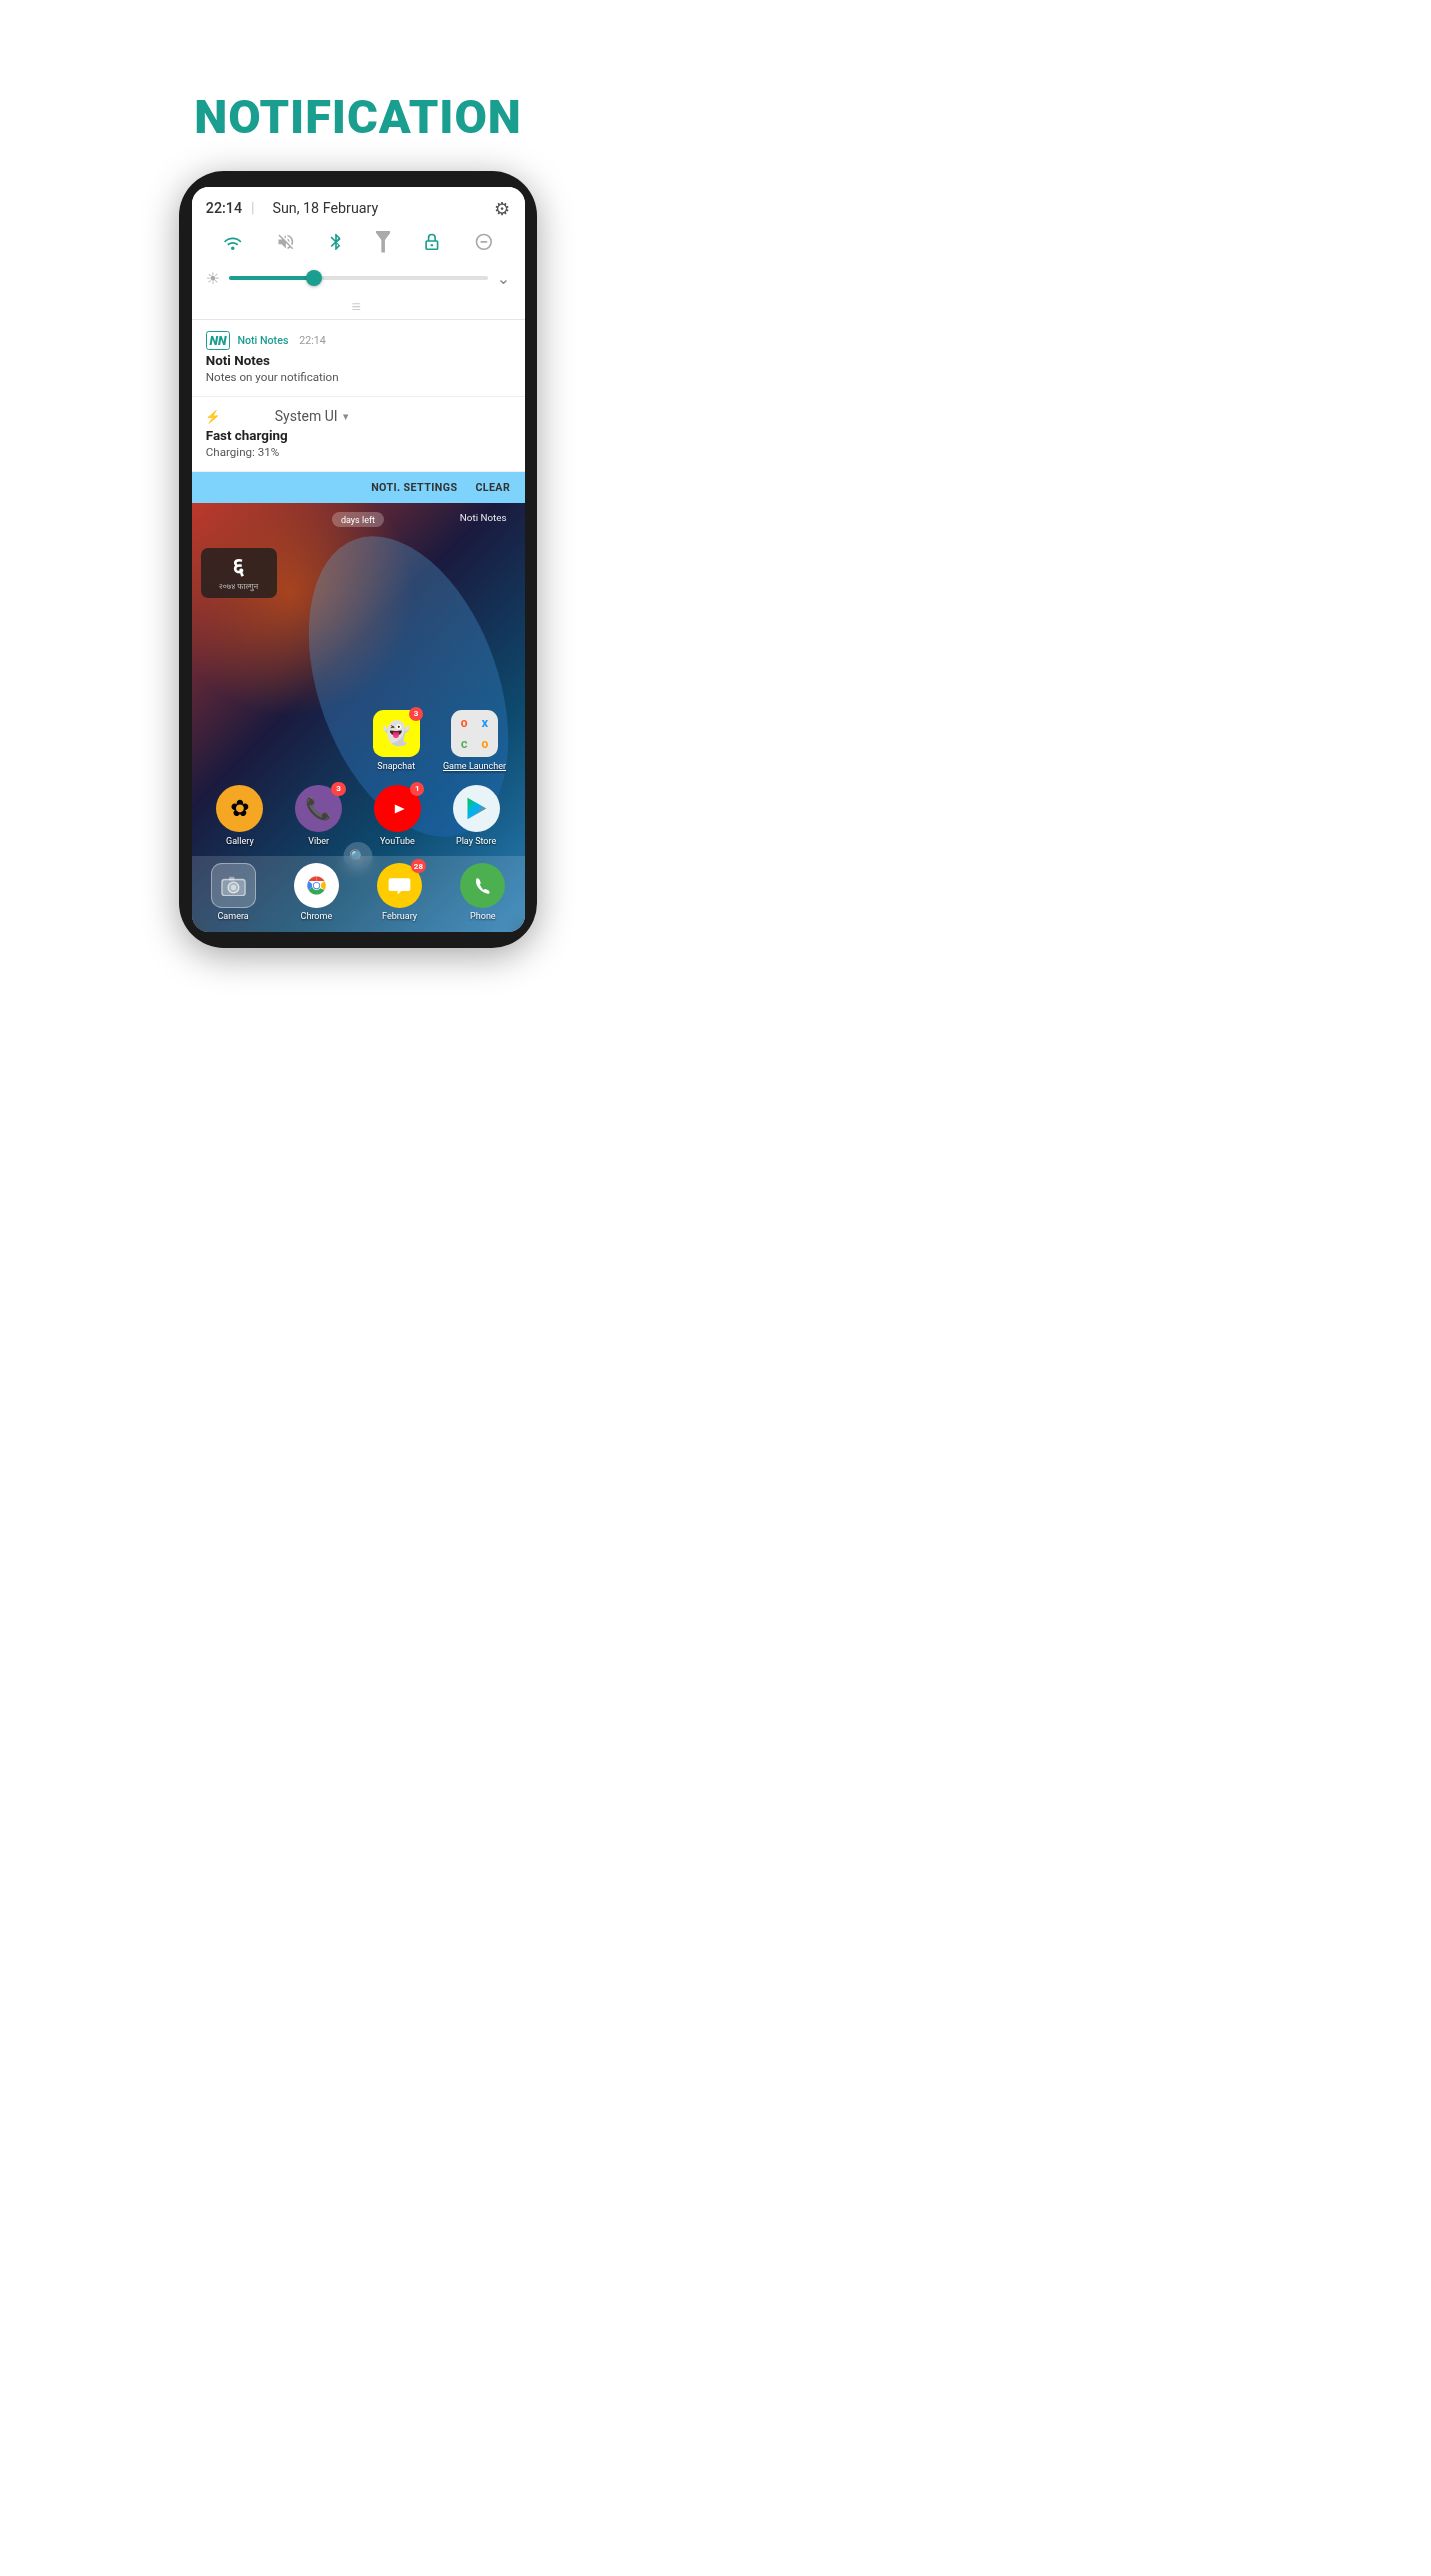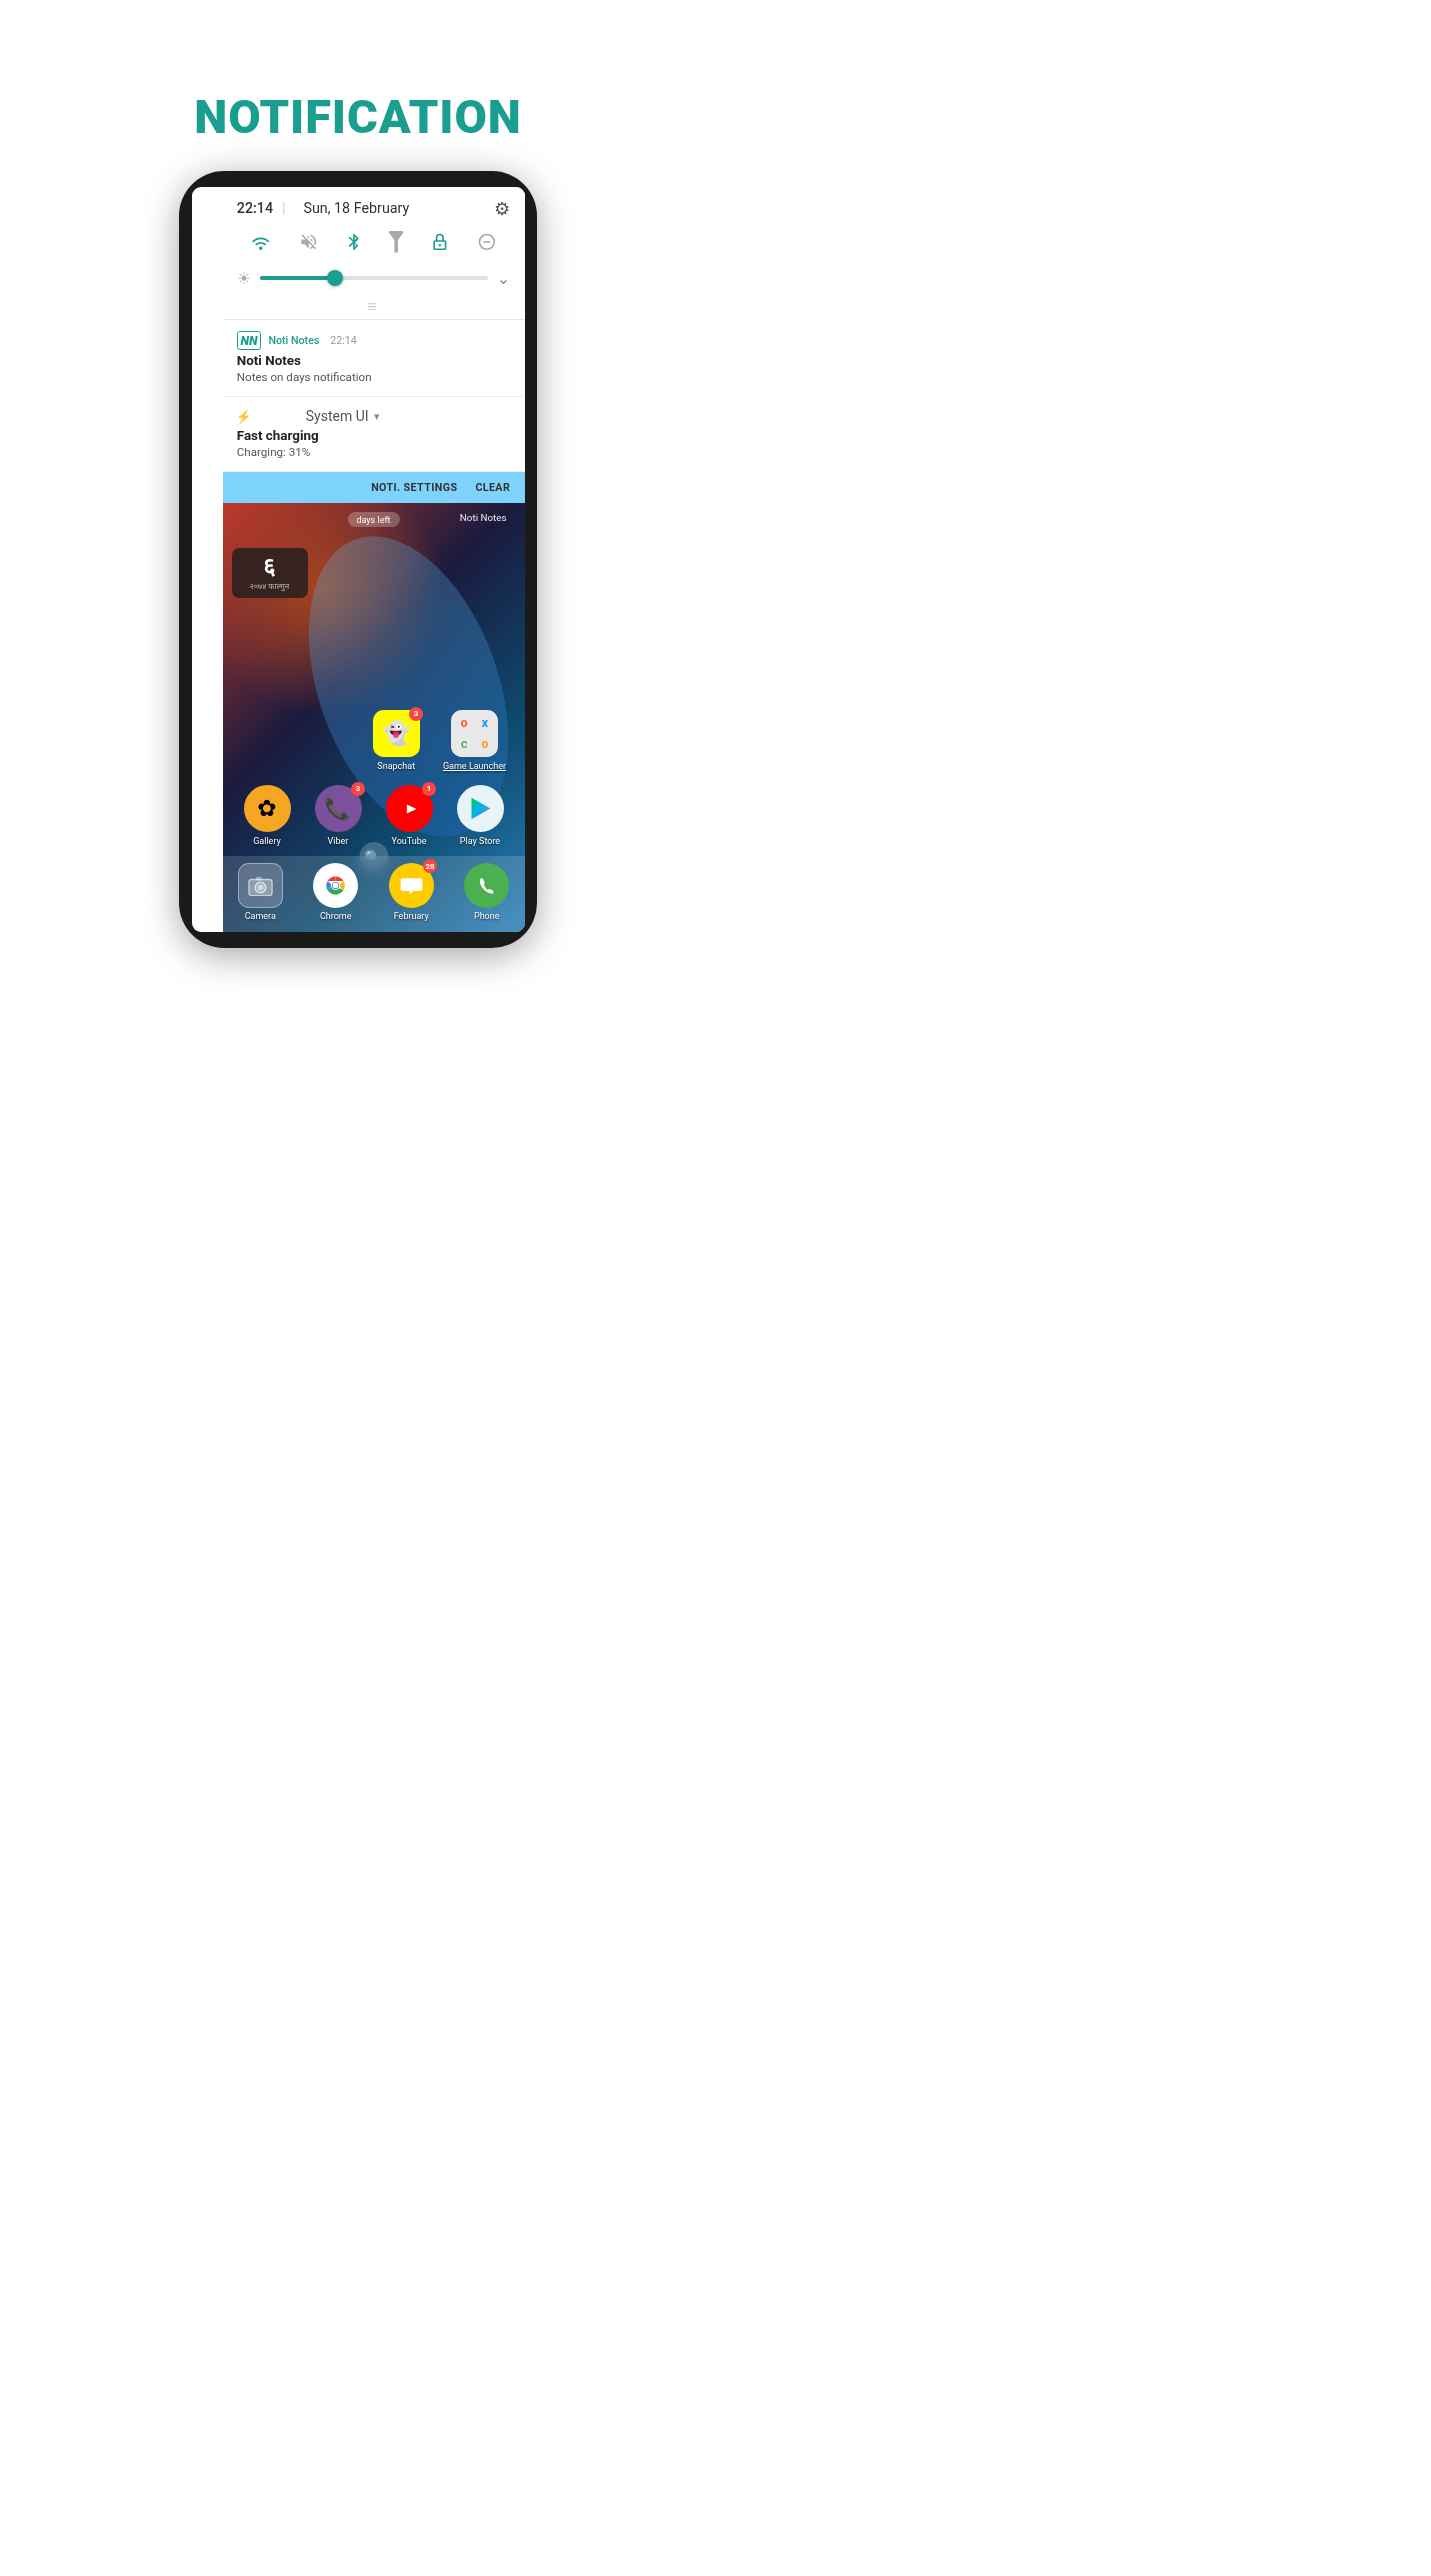--- a/index.html
+++ b/index.html
@@ -29,24 +29,23 @@
       width: 358px;
       background: #1a1a1a;
       border-radius: 45px;
       padding: 16px 12.5px;
       box-shadow: 0 7.2px 36px rgba(0,0,0,0.35);
       position: relative;
     }
 
     .phone-screen {
       background: #fff;
-      border-radius: 9px;
+      border-radius: 17px;
       overflow: hidden;
       width: 100%;
-      padding-left: 31px;
     }
 
     
     .notif-panel {
       background: #fff;
     }
 
     .notif-header {
       display: flex;
       justify-content: space-between;
@@ -488,21 +487,21 @@
 
       <div class="notif-divider"></div>
 
       <div class="notif-item">
         <div class="notif-item-header">
           <span class="notif-app-icon">NN</span>
           <span class="notif-app-name">Noti Notes</span>
           <span class="notif-time-small">22:14</span>
         </div>
         <div class="notif-title">Noti Notes</div>
-        <div class="notif-body">Notes on days notification</div>
+        <div class="notif-body">Notes on your notification</div>
       </div>
 
       <div class="notif-item">
         <div class="system-notif-header">
           <span class="lightning-icon">⚡</span>
           <span class="system-ui-label">System UI</span>
           <span class="dropdown-arrow">▾</span>
         </div>
         <div class="notif-title">Fast charging</div>
         <div class="notif-body">Charging: 31%</div>

